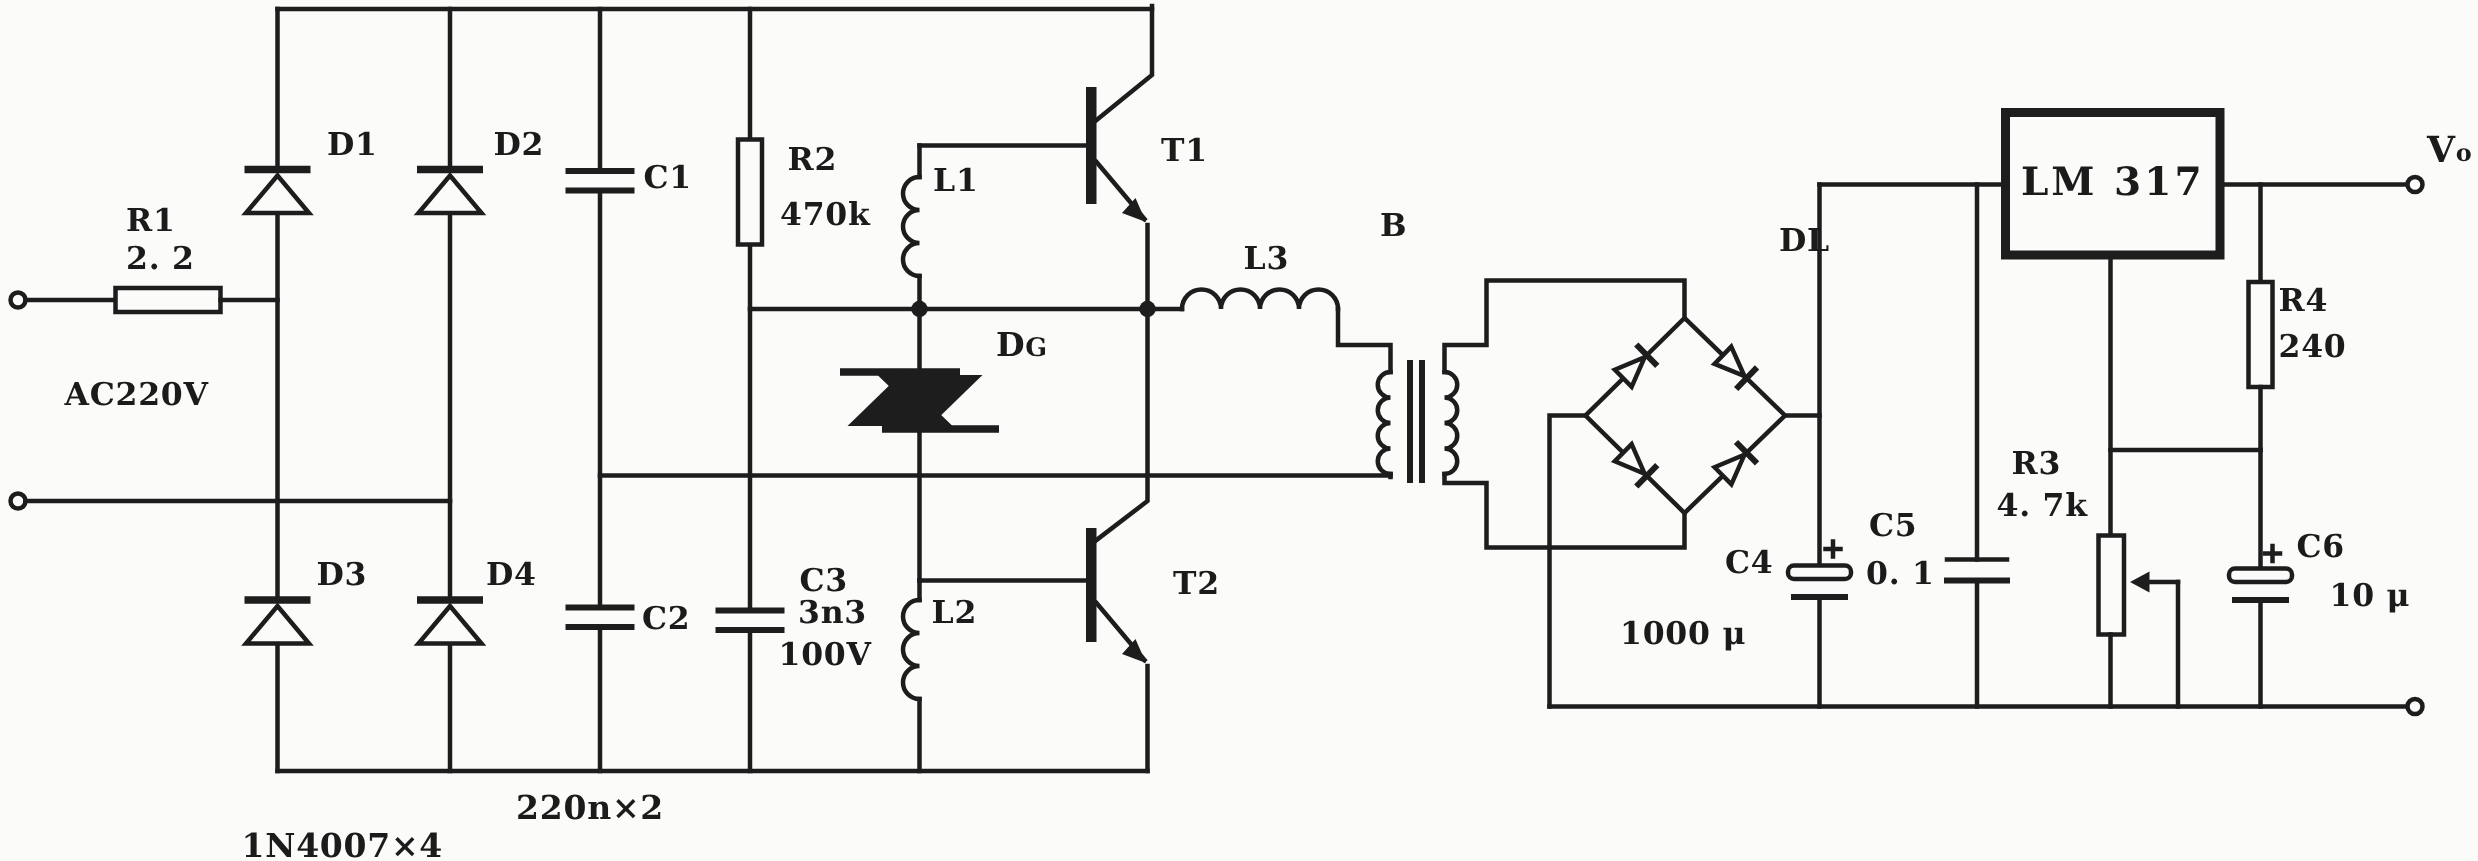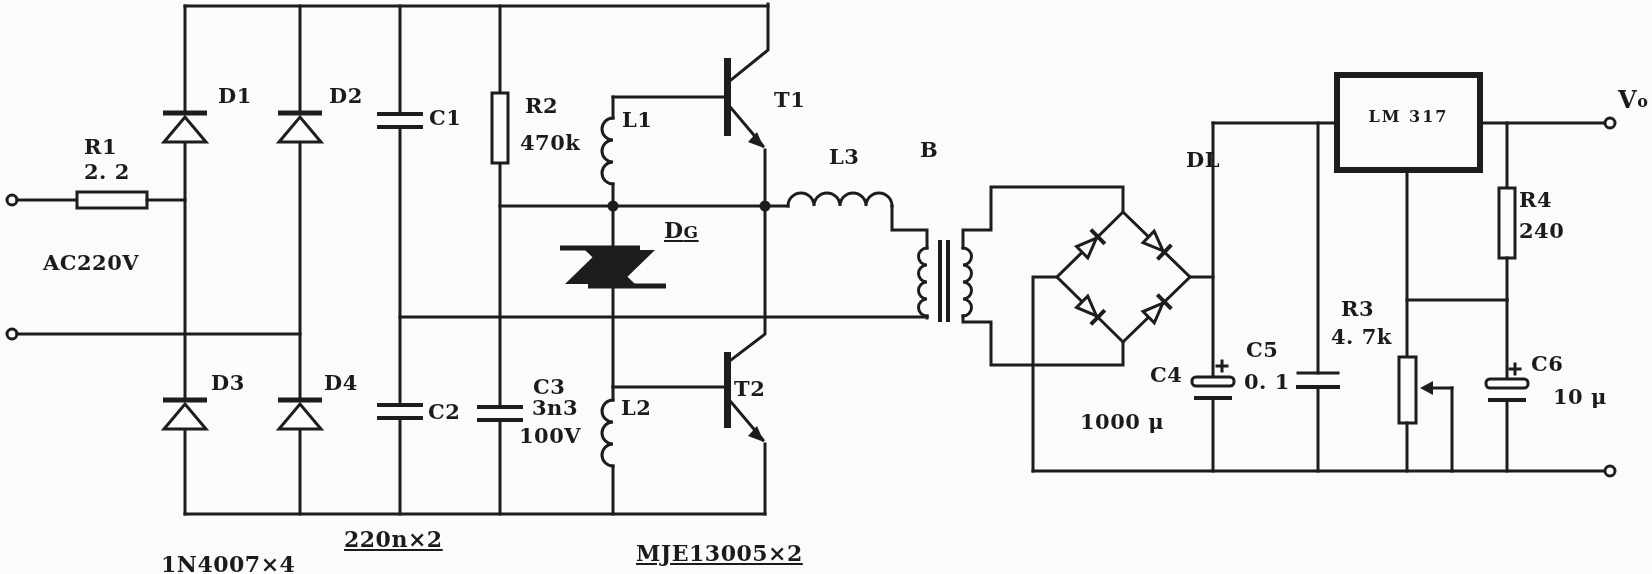--- a/index.html
+++ b/index.html
@@ -7,23 +7,23 @@
          font-family:"DejaVu Serif", serif;}
   svg{position:absolute;left:0;top:0;}
   .w{stroke:#1d1d1d;stroke-width:3;fill:none;stroke-linecap:square;}
   .w4{stroke:#1d1d1d;stroke-width:4;fill:none;stroke-linecap:butt;}
   .w5{stroke:#1d1d1d;stroke-width:5;fill:none;stroke-linecap:butt;}
   .comp{fill:#fbfbf9;stroke:#1d1d1d;stroke-width:3;}
   .blk{fill:#1d1d1d;stroke:none;}
   .box{fill:#fbfbf9;stroke:#1d1d1d;stroke-width:6;}
   .lbl{position:absolute;font-weight:700;font-size:21px;color:#1b1b1b;
        white-space:nowrap;letter-spacing:0.5px;line-height:1.1;}
-  .lbl.big{font-size:22px;text-decoration:underline;}
+  .lbl.big{font-size:22px;}
   .lbl.small{font-size:17px;}
-  .lm{width:143px;text-align:center;font-size:16px;letter-spacing:2px;}
+  .lm{width:143px;text-align:center;font-size:26px;letter-spacing:2px;}
   .vo-o{font-size:16px;vertical-align:1px;}
 </style>
 </head>
 <body>
 
 <div id="stage">
 
 <svg width="1652" height="574" viewBox="0 0 1652 574">
 
   <g>
@@ -283,23 +283,23 @@
 <span class="lbl" style="left:533px;top:375px">C3</span>
 <span class="lbl" style="left:532px;top:396px">3n3</span>
 <span class="lbl" style="left:519px;top:424px">100V</span>
 
 <span class="lbl" style="left:622px;top:108px">L1</span>
 <span class="lbl" style="left:621px;top:396px">L2</span>
 
 <span class="lbl big" style="left:664px;top:218px"><span>D</span><span class="lbl small" style="position:static">G</span></span>
 
 <span class="lbl" style="left:774px;top:88px">T1</span>
-<span class="lbl" style="left:734px;top:377px">T2</span>
-
-<span class="lbl" style="left:829px;top:145px">L3</span>
+<span class="lbl" style="left:782px;top:377px">T2</span>
+
+<span class="lbl" style="left:829px;top:160px">L3</span>
 <span class="lbl" style="left:920px;top:138px">B</span>
 <span class="lbl" style="left:1186px;top:148px">DL</span>
 
 <span class="lbl" style="left:1150px;top:363px">C4</span>
 <span class="lbl" style="left:1080px;top:410px">1000 μ</span>
 
 <span class="lbl" style="left:1246px;top:338px">C5</span>
 <span class="lbl" style="left:1244px;top:370px">0. 1</span>
 
 <span class="lbl" style="left:1341px;top:297px">R3</span>
@@ -310,15 +310,14 @@
 <span class="lbl" style="left:1519px;top:188px">R4</span>
 <span class="lbl" style="left:1519px;top:219px">240</span>
 
 <span class="lbl" style="left:1531px;top:352px">C6</span>
 <span class="lbl" style="left:1553px;top:385px">10 μ</span>
 
 <span class="lbl" style="left:1618px;top:87px;font-size:24px"><span>V</span><span class="vo-o">o</span></span>
 
 <span class="lbl big" style="left:161px;top:552px">1N4007×4</span>
 <span class="lbl big" style="left:344px;top:527px">220n×2</span>
-<span class="lbl big" style="left:636px;top:541px">MJE13005×2</span>
 
 </div>
 
 </body></html>

